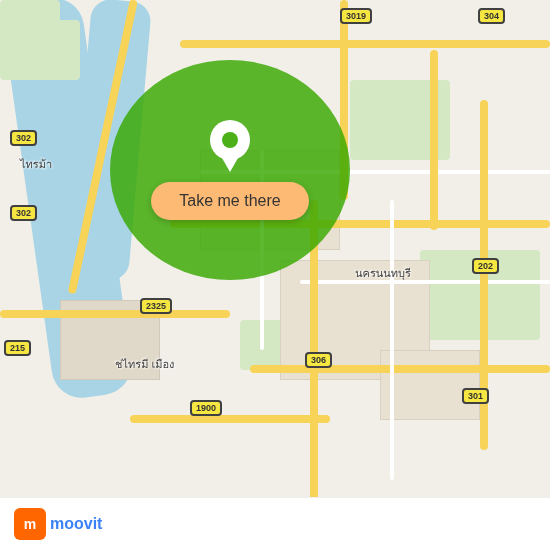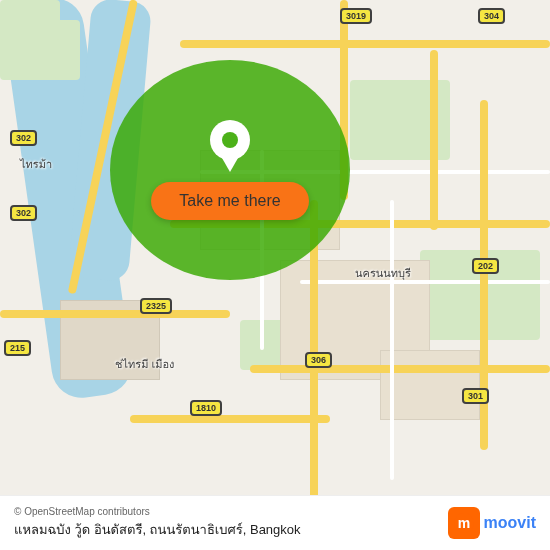--- a/index.html
+++ b/index.html
@@ -70,21 +70,21 @@
       width: 0;
       height: 0;
       border-left: 8px solid transparent;
       border-right: 8px solid transparent;
       border-top: 14px solid white;
       margin: 0 auto;
       margin-top: -2px;
     }
 
     .take-me-btn {
-      background: #f97316;
+      background: #fdba74;
       border: none;
       border-radius: 24px;
       padding: 10px 28px;
       font-size: 16px;
       font-weight: 500;
       color: #333;
       cursor: pointer;
       box-shadow: 0 2px 6px rgba(0,0,0,0.2);
       white-space: nowrap;
     }
@@ -214,43 +214,39 @@
 
   <div style="position:absolute; top:0; left:130px; width:8px; height:300px; background:#f7d358; border-radius:4px; transform:rotate(12deg); transform-origin:top center; z-index:3;"></div>
 
   <div class="road-badge" style="top:8px; left:340px;">3019</div>
   <div class="road-badge" style="top:8px; left:478px;">304</div>
   <div class="road-badge" style="top:130px; left:10px;">302</div>
   <div class="road-badge" style="top:205px; left:10px;">302</div>
   <div class="road-badge" style="top:298px; left:140px;">2325</div>
   <div class="road-badge" style="top:340px; left:4px;">215</div>
   <div class="road-badge" style="top:352px; left:305px;">306</div>
-  <div class="road-badge" style="top:400px; left:190px;">1810</div>
+  <div class="road-badge" style="top:400px; left:190px;">1900</div>
   <div class="road-badge" style="top:388px; left:462px;">301</div>
   <div class="road-badge" style="top:258px; left:472px;">202</div>
 
   <span class="place-label" style="top:264px; left:355px;">นครนนทบุรี</span>
   <span class="place-label" style="top:355px; left:115px;">ช่ไทรมี เมือง</span>
   <span class="place-label" style="top:155px; left:20px;">ไทรม้า</span>
 
   <div class="green-overlay">
     <div class="pin-icon">
       <div class="pin-circle">
         <div class="pin-dot"></div>
       </div>
       <div class="pin-tail"></div>
     </div>
     <button class="take-me-btn">Take me there</button>
   </div>
 
   <div class="bottom-bar">
-    <div class="bottom-left">
-      <span class="copyright-text">© OpenStreetMap contributors</span>
-      <span class="location-text">แหลมฉบัง วู้ด อินดัสตรี, ถนนรัตนาธิเบศร์, Bangkok</span>
-    </div>
     <div class="moovit-logo">
       <div class="moovit-icon">
         <svg width="22" height="22" viewBox="0 0 22 22">
           <circle cx="11" cy="11" r="10" fill="#ff6600"></circle>
           <text x="11" y="16" text-anchor="middle" fill="white" font-size="14" font-weight="bold" font-family="Arial">m</text>
         </svg>
       </div>
       <span class="moovit-text">moovit</span>
     </div>
   </div>

